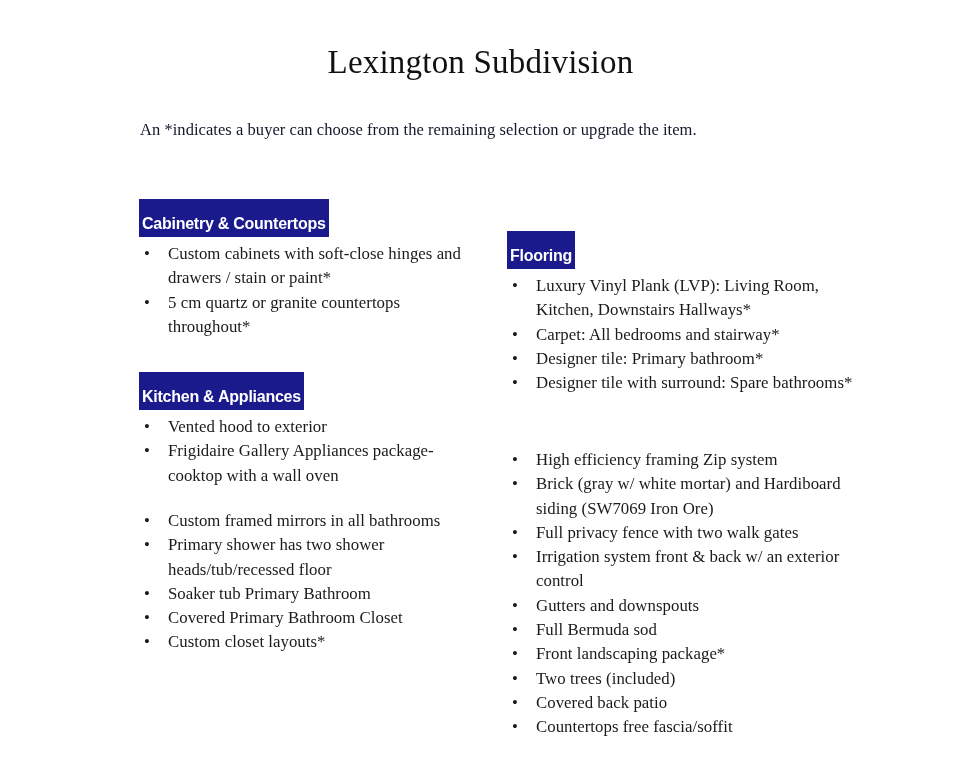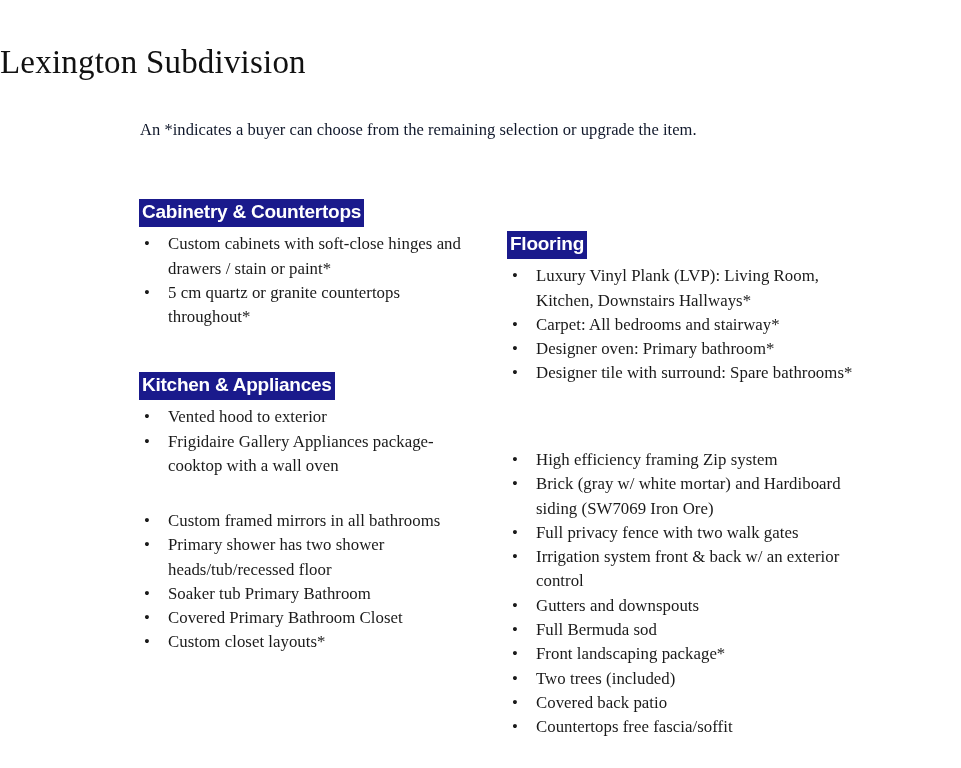--- a/index.html
+++ b/index.html
@@ -24,20 +24,21 @@
     height: 768px;
     background: #ffffff;
   }
 
   
   .doc-title {
     position: absolute;
     top: 22px;
     left: 0;
     width: 961px;
+    text-align: center;
     font-family: "Liberation Serif", "DejaVu Serif", serif;
     font-size: 33px;
     font-weight: 400;
     letter-spacing: 0.2px;
     color: #111111;
     line-height: 1.15;
   }
 
   
   .doc-note {
@@ -61,24 +62,24 @@
   .col-right { left: 507px; width: 350px; }
 
   .section { position: absolute; left: 0; width: 100%; }
 
   
   .sec-head {
     display: inline-block;
     background: #1a1a8c;
     color: #ffffff;
     font-family: "Liberation Sans", "DejaVu Sans", sans-serif;
-    font-size: 19px;
+    font-size: 16px;
     font-weight: bold;
     line-height: 1.38;
-    padding: 0 3px 2px 3px;
+    padding: 14px 3px 2px 3px;
     letter-spacing: -0.25px;
     white-space: nowrap;
   }
 
   
   ul.bullets {
     list-style: none;
     margin: 0;
     padding: 0;
   }
@@ -195,21 +196,21 @@
           <li>
             <span class="bullet-dot">•</span>
             <span class="li-text">Luxury Vinyl Plank (LVP): Living Room, Kitchen, Downstairs Hallways*</span>
           </li>
           <li>
             <span class="bullet-dot">•</span>
             <span class="li-text">Carpet: All bedrooms and stairway*</span>
           </li>
           <li>
             <span class="bullet-dot">•</span>
-            <span class="li-text">Designer oven: Primary bathroom*</span>
+            <span class="li-text">Designer tile: Primary bathroom*</span>
           </li>
           <li>
             <span class="bullet-dot">•</span>
             <span class="li-text">Designer tile with surround: Spare bathrooms*</span>
           </li>
         </ul>
       </div>
     </div>
 
     <div class="section sec-exterior">

